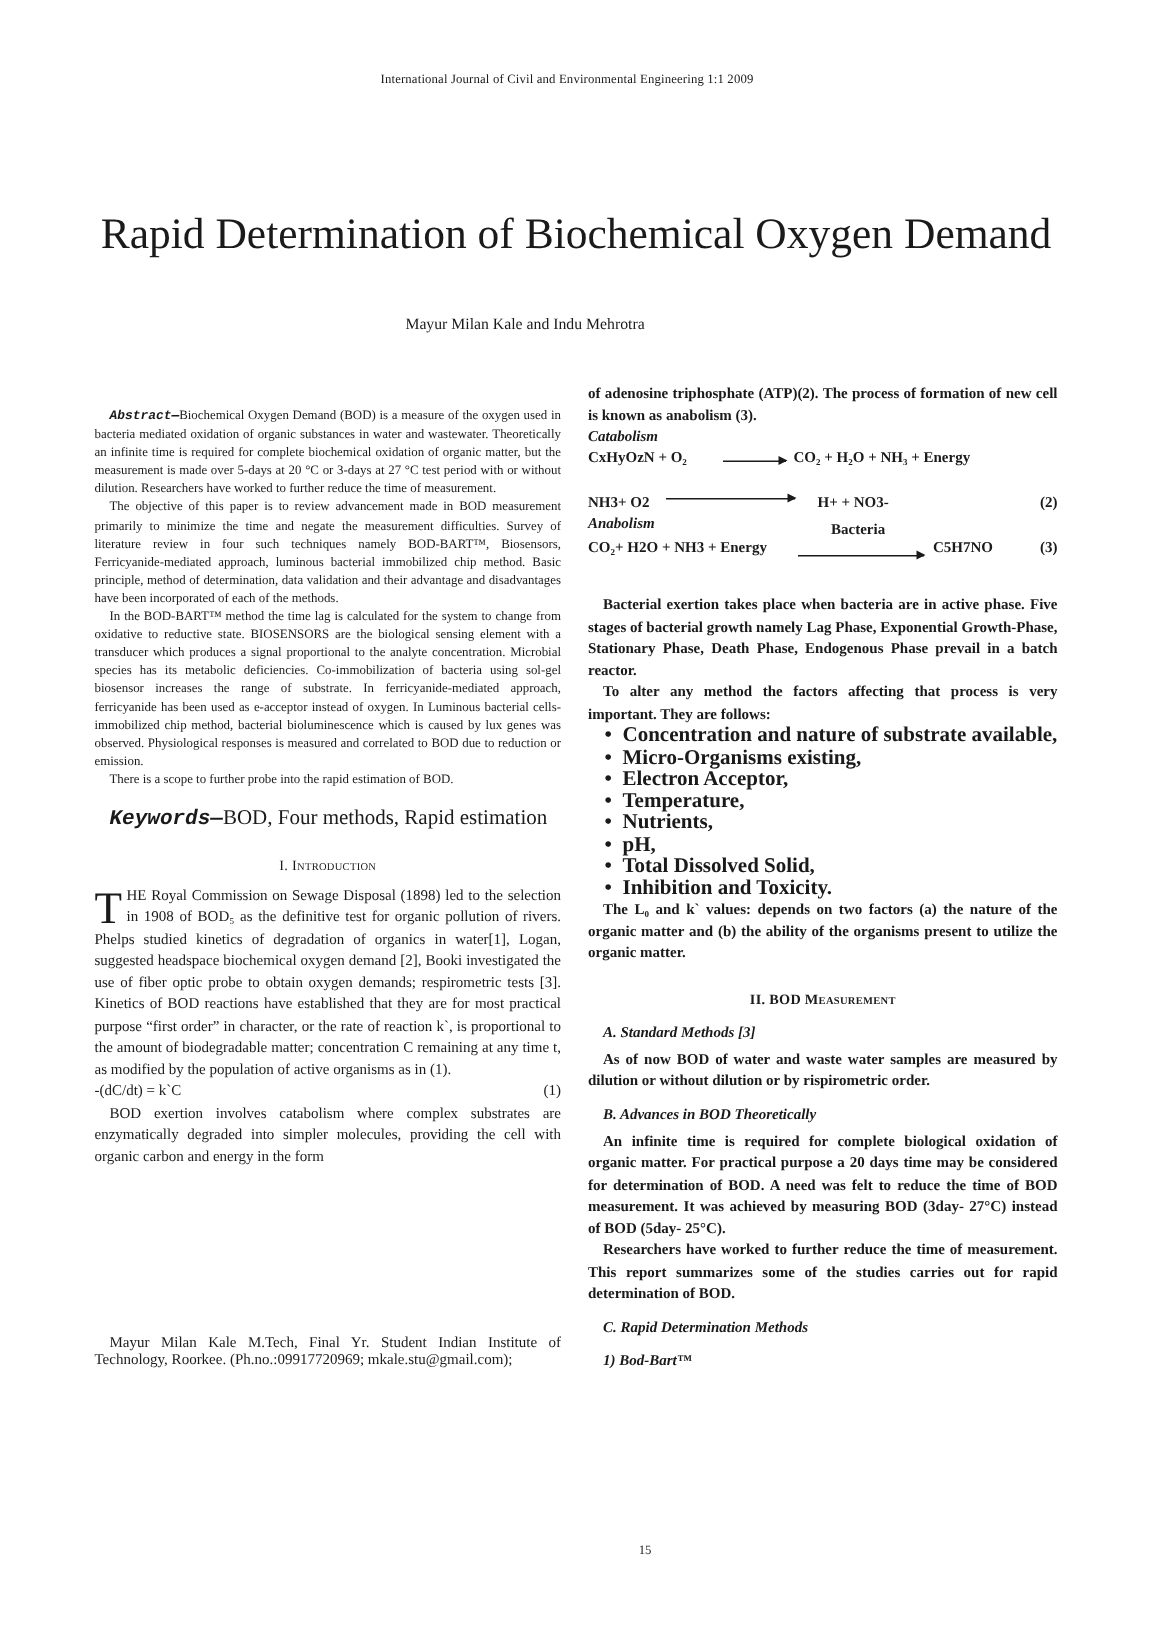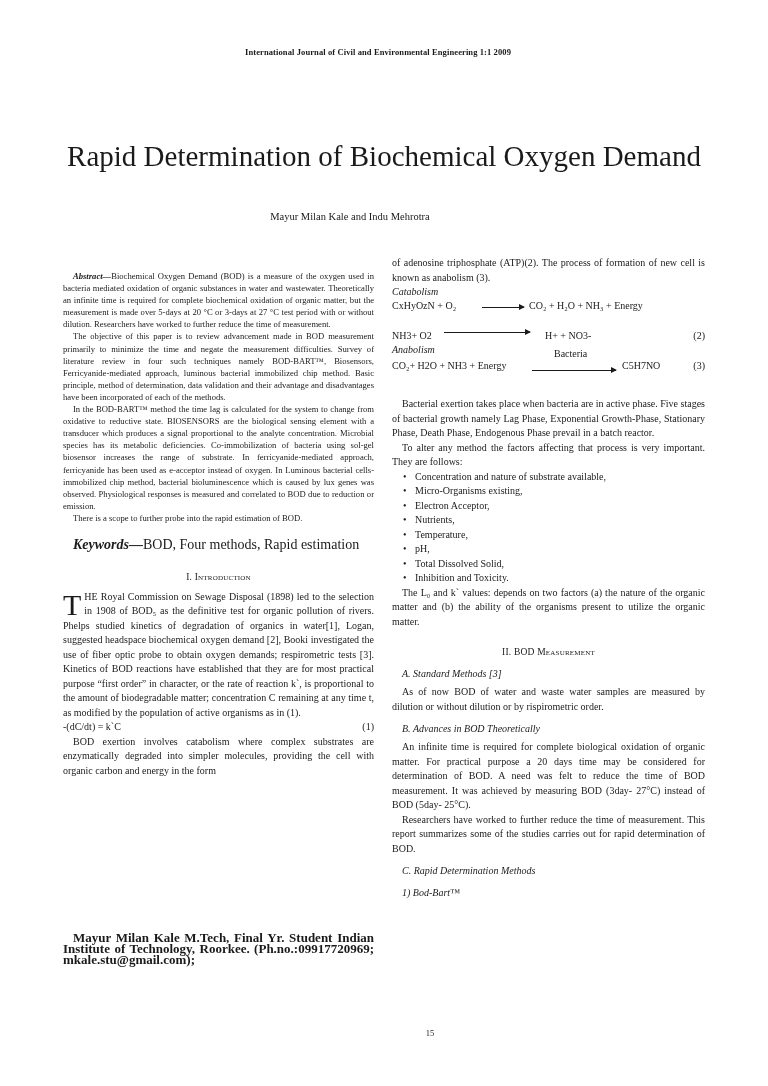--- a/index.html
+++ b/index.html
@@ -3,68 +3,67 @@
 <meta charset="utf-8">
 <style>
   html, body { margin: 0; padding: 0; background: #ffffff; }
   body {
     width: 768px; height: 1086px; position: relative; overflow: hidden;
     font-family: "Liberation Serif", "DejaVu Serif", serif;
     color: #1a1a1a;
   }
   .running-head {
     position: absolute; top: 47px; left: 0; width: 756px; text-align: center;
-    font-size: 8.5px; letter-spacing: 0.1px; font-weight: bold;
+    font-size: 8.5px; letter-spacing: 0.1px;
   }
   .title {
     position: absolute; top: 120px; left: 60px; width: 648px; text-align: center;
     font-size: 29px; line-height: 34px; font-weight: normal;
   }
   .authors {
     position: absolute; top: 211px; left: 0; width: 700px; text-align: center;
     font-size: 10.5px;
   }
   .col {
     position: absolute; top: 256px; font-size: 10px; line-height: 14px;
     text-align: justify;
   }
   .col-left { left: 63px; width: 311px; }
-  .col-right { left: 392px; width: 313px; }
+  .col-right { left: 392px; width: 313px; font-weight: bold; }
   .abstract p { margin: 0; text-indent: 10px; font-size: 8.6px; line-height: 12.1px; }
   .abstract p.first { margin-top: 14px; }
-  .lead { font-weight: bold; font-style: italic; }
+  .lead { font-weight: bold; font-style: italic; font-family: Liberation Mono, monospace; }
   .keywords { margin-top: 14px; font-size: 14px; text-indent: 10px; }
   .section-head {
     text-align: center; font-size: 9.5px; margin: 14px 0 6px 0; font-variant: small-caps;
     letter-spacing: 0.2px;
   }
   .body p { margin: 0; text-indent: 10px; font-size: 10px; line-height: 14.5px; }
   .dropcap-para { text-indent: 0 !important; }
   .dropcap {
     float: left; font-size: 30px; line-height: 26px; margin: 1px 3px 0 0; padding-top: 1px;
   }
   .eq { display: flex; justify-content: space-between; font-size: 10px; line-height: 14.5px; }
   .footnotes {
-    position: absolute; top: 932px; left: 63px; width: 311px; font-size: 13px; line-height: 11px;
+    position: absolute; top: 890px; left: 63px; width: 311px; font-size: 10px; line-height: 11px;
     text-align: justify;
-    font-weight: bold;
   }
   .footnotes p { margin: 0; text-indent: 10px; }
   .rxn-block { font-size: 10px; line-height: 14.5px; position: relative; height: 100px; }
   .rxn-label { font-style: italic; }
   .arrow {
     position: absolute; height: 1px; background: #1a1a1a;
   }
   .arrow::after {
     content: ""; position: absolute; right: -1px; top: -3px;
     border-left: 6px solid #1a1a1a; border-top: 3.5px solid transparent; border-bottom: 3.5px solid transparent;
   }
   .abs { position: absolute; white-space: nowrap; }
   ul.factors { margin: 0; padding: 0 0 0 10px; list-style: none; }
-  ul.factors li { font-size: 10px; line-height: 14.5px; position: relative; padding-left: 13px; }
+  ul.factors li { font-size: 14px; line-height: 14.5px; position: relative; padding-left: 13px; }
   ul.factors li::before { content: "\2022"; position: absolute; left: 1px; }
   .subhead { font-style: italic; font-size: 10px; margin: 8px 0 4px 10px; line-height: 14px; }
   .page-num { position: absolute; top: 1028px; left: 0; width: 768px; text-align: center; font-size: 8.5px; padding-left: 46px; }
 </style>
 </head>
 <body>
 
 <div class="running-head">International Journal of Civil and Environmental Engineering 1:1 2009</div>
 
 <h1 class="title">Rapid Determination of Biochemical Oxygen Demand</h1>
@@ -123,22 +122,22 @@
 
   <div class="body" style="margin-top:12px">
     <p>Bacterial exertion takes place when bacteria are in active phase. Five stages of bacterial growth namely Lag Phase, Exponential Growth-Phase, Stationary Phase, Death Phase, Endogenous Phase prevail in a batch reactor.</p>
     <p>To alter any method the factors affecting that process is very important. They are follows:</p>
   </div>
 
   <ul class="factors">
     <li>Concentration and nature of substrate available,</li>
     <li>Micro-Organisms existing,</li>
     <li>Electron Acceptor,</li>
+    <li>Temperature,</li>
     <li>Nutrients,</li>
-    <li>Temperature,</li>
     <li>pH,</li>
     <li>Total Dissolved Solid,</li>
     <li>Inhibition and Toxicity.</li>
   </ul>
 
   <div class="body">
     <p>The L₀ and k` values: depends on two factors (a) the nature of the organic matter and (b) the ability of the organisms present to utilize the organic matter.</p>
   </div>
 
   <div class="section-head" style="margin-top:16px">II. BOD Measurement</div>

